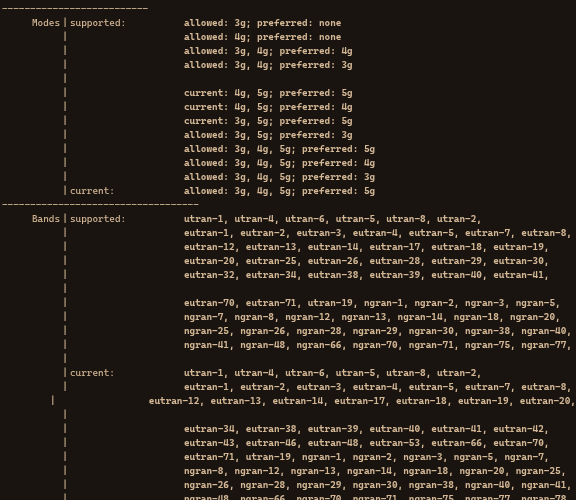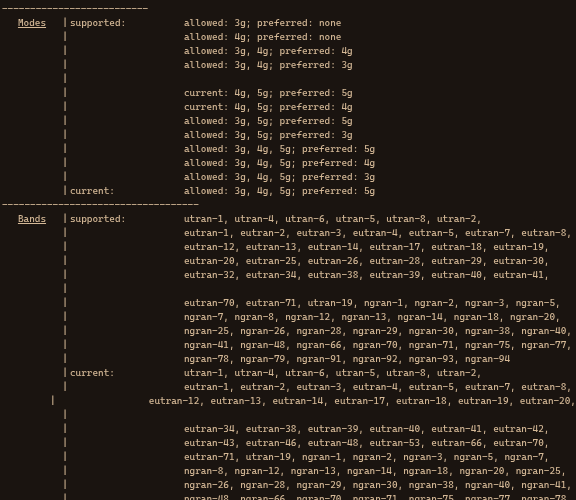--- a/index.html
+++ b/index.html
@@ -19,39 +19,39 @@
   }
   .sep-row {
     color: #d4b896;
     letter-spacing: 0;
   }
   .row {
     display: flex;
   }
   .col-section {
     width: 58px;
-    text-align: center;
+    text-align: right;
     padding-left: 2px;
-    text-decoration: underline;
   }
   .col-pipe {
     width: 10px;
     text-align: center;
     color: #d4b896;
   }
   .col-label {
     width: 112px;
     text-align: left;
     padding-right: 2px;
     color: #d4b896;
   }
   .col-value {
     flex: 1;
     color: #d4b896;
     padding-left: 2px;
+    font-weight: bold;
   }
 </style>
 </head>
 <body>
 
 <div class="screen" id="screen">
     <div class="sep-row">  --------------------------</div>
     <div class="row">
       <div class="col-section">Modes</div>
       <div class="col-pipe">|</div>
@@ -90,21 +90,21 @@
     <div class="row">
       <div class="col-section"></div>
       <div class="col-pipe">|</div>
       <div class="col-label"></div>
       <div class="col-value">current: 4g, 5g; preferred: 4g</div>
     </div>
     <div class="row">
       <div class="col-section"></div>
       <div class="col-pipe">|</div>
       <div class="col-label"></div>
-      <div class="col-value">allowed: 3g, 5g; preferred: 5g</div>
+      <div class="col-value">current: 3g, 5g; preferred: 5g</div>
     </div>
     <div class="row">
       <div class="col-section"></div>
       <div class="col-pipe">|</div>
       <div class="col-label"></div>
       <div class="col-value">allowed: 3g, 5g; preferred: 3g</div>
     </div>
     <div class="row">
       <div class="col-section"></div>
       <div class="col-pipe">|</div>
@@ -186,21 +186,20 @@
     <div class="row">
       <div class="col-section"></div>
       <div class="col-pipe">|</div>
       <div class="col-label"></div>
       <div class="col-value">ngran-41, ngran-48, ngran-66, ngran-70, ngran-71, ngran-75, ngran-77,</div>
     </div>
     <div class="row">
       <div class="col-section"></div>
       <div class="col-pipe">|</div>
       <div class="col-label"></div>
-      <div class="col-value">ngran-78, ngran-79, ngran-91, ngran-92, ngran-93, ngran-94</div>
     </div>
     <div class="row">
       <div class="col-section"></div>
       <div class="col-pipe">|</div>
       <div class="col-label">current:</div>
       <div class="col-value">utran-1, utran-4, utran-6, utran-5, utran-8, utran-2,</div>
     </div>
     <div class="row">
       <div class="col-section"></div>
       <div class="col-pipe">|</div>

